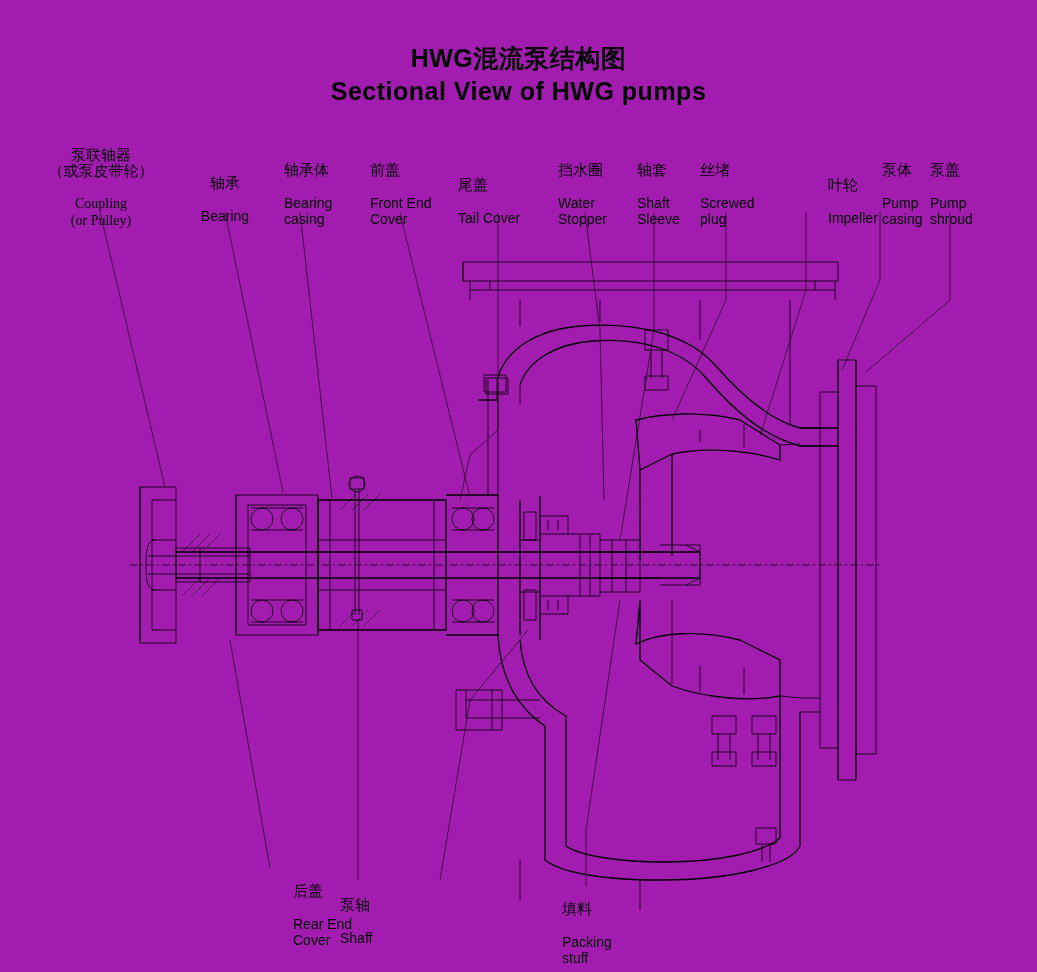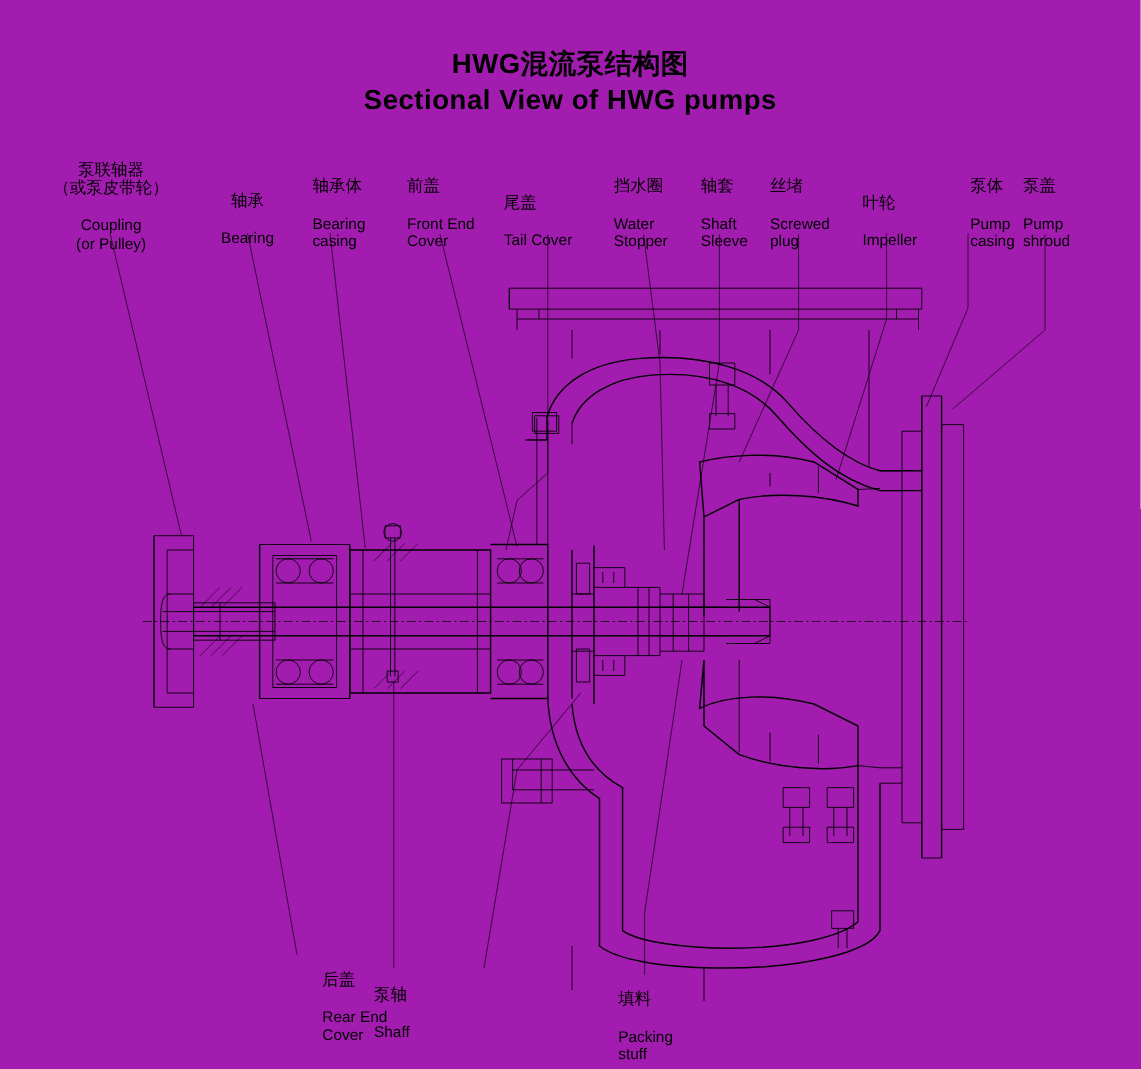--- a/index.html
+++ b/index.html
@@ -299,21 +299,21 @@
     <path class="thin" d="M806 212 L806 290 L760 436"></path>
     <path class="thin" d="M880 212 L880 280 L842 370"></path>
     <path class="thin" d="M950 213 L950 300 L866 372"></path>
 
     <path class="thin" d="M270 868 L230 640"></path>
     <path class="thin" d="M358 880 L358 620"></path>
     <path class="thin" d="M440 880 L470 700 L528 630"></path>
     <path class="thin" d="M586 886 L586 830 L620 600"></path>
   </svg>
 
-  <div class="label center" style="left:36px; top:130px; width:130px;">
+  <div class="label center" style="left:36px; top:130px; width:130px;font-family:Liberation Serif, serif;">
     <span class="cn">泵联轴器
 （或泵皮带轮）</span>
     <span class="en">Coupling
 (or Pulley)</span>
   </div>
 
   <div class="label center" style="left:185px; top:158px; width:80px;">
     <span class="cn">轴承</span>
     <span class="en">Bearing</span>
   </div>
@@ -346,21 +346,21 @@
     <span class="en">Screwed
 plug</span>
   </div>
 
   <div class="label left" style="left:637px; top:145px; width:62px;">
     <span class="cn">轴套</span>
     <span class="en">Shaft
 Sleeve</span>
   </div>
 
-  <div class="label left" style="left:784px; top:160px; width:80px;">
+  <div class="label left" style="left:828px; top:160px; width:80px;">
     <span class="cn">叶轮</span>
     <span class="en">Impeller</span>
   </div>
 
   <div class="label left" style="left:862px; top:145px; width:70px;margin-left:20px;">
     <span class="cn">泵体</span>
     <span class="en">Pump
 casing</span>
   </div>
 

